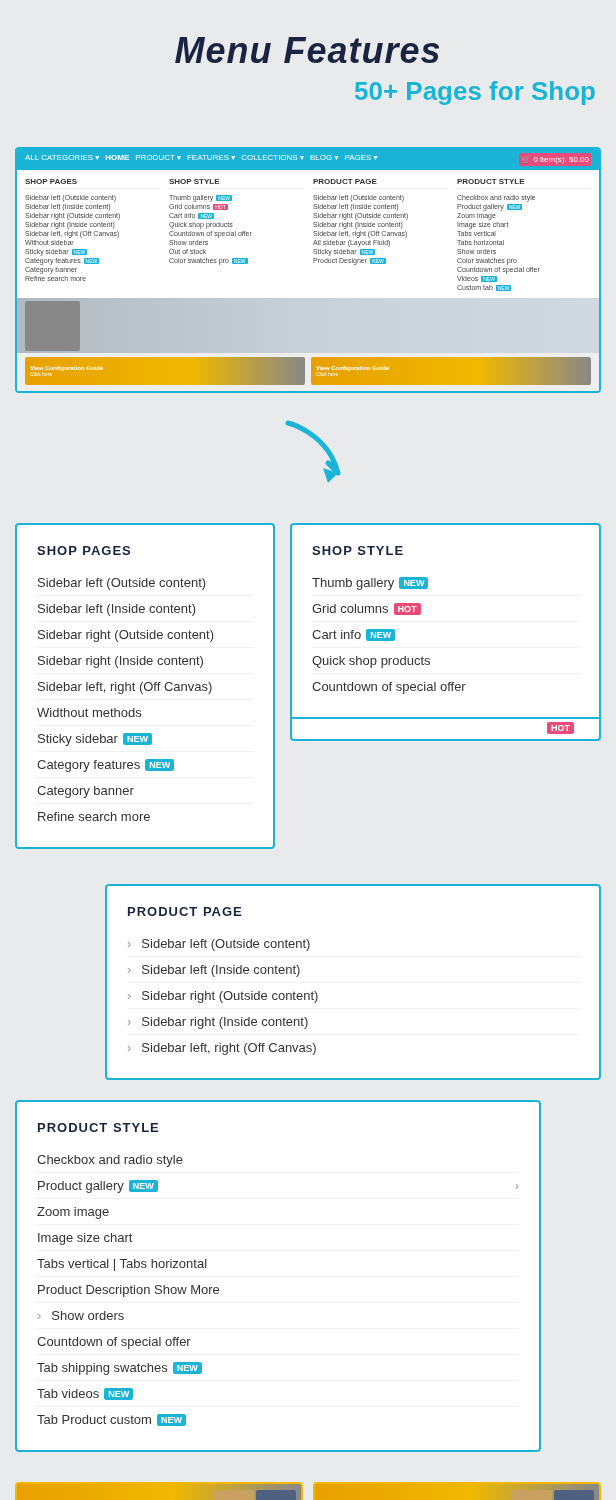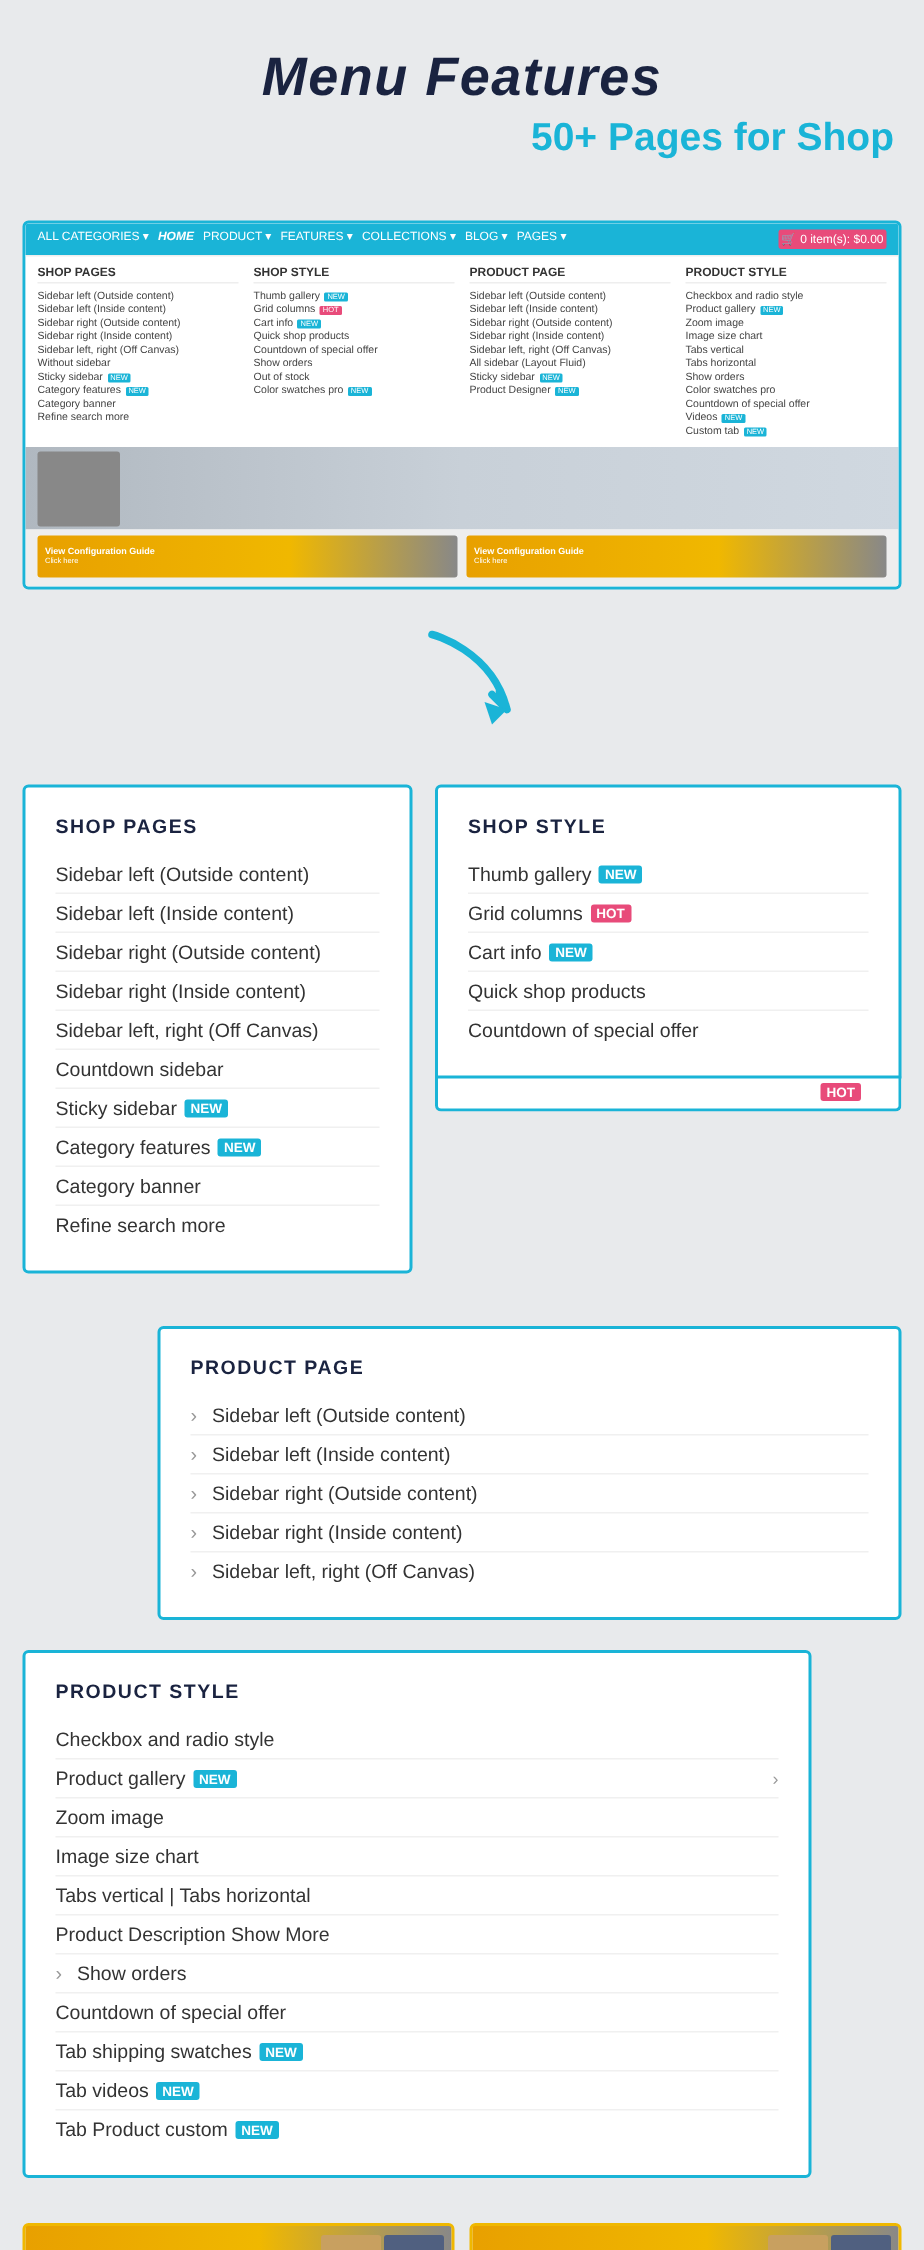--- a/index.html
+++ b/index.html
@@ -45,21 +45,21 @@
     .mini-nav {
       background: #1ab4d7;
       display: flex;
       align-items: flex-start;
       padding: 4px 8px;
       gap: 6px;
       font-size: 9px;
       color: #fff;
     }
     .mini-nav-item { font-size: 8px; color: #fff; white-space: nowrap; }
-    .mini-nav-item.home { font-weight: bold; font-style: italic; }
+    .mini-nav-item.home { font-weight: bold; }
     .mini-cart {
       margin-left: auto;
       background: #e84b7a;
       color: #fff;
       padding: 2px 2px;
       border-radius: 2px;
       font-size: 8px;
     }
 
     
@@ -348,21 +348,21 @@
       <div class="card-item">
         <span>Sidebar right (Outside content)</span>
       </div>
       <div class="card-item">
         <span>Sidebar right (Inside content)</span>
       </div>
       <div class="card-item">
         <span>Sidebar left, right (Off Canvas)</span>
       </div>
       <div class="card-item">
-        <span>Countdown sidebar</span>
+        <span>Widthout methods</span>
       </div>
       <div class="card-item">
         <span>Sticky sidebar</span>
         <span class="badge-new">NEW</span>
       </div>
       <div class="card-item">
         <span>Category features</span>
         <span class="badge-new">NEW</span>
       </div>
       <div class="card-item">

